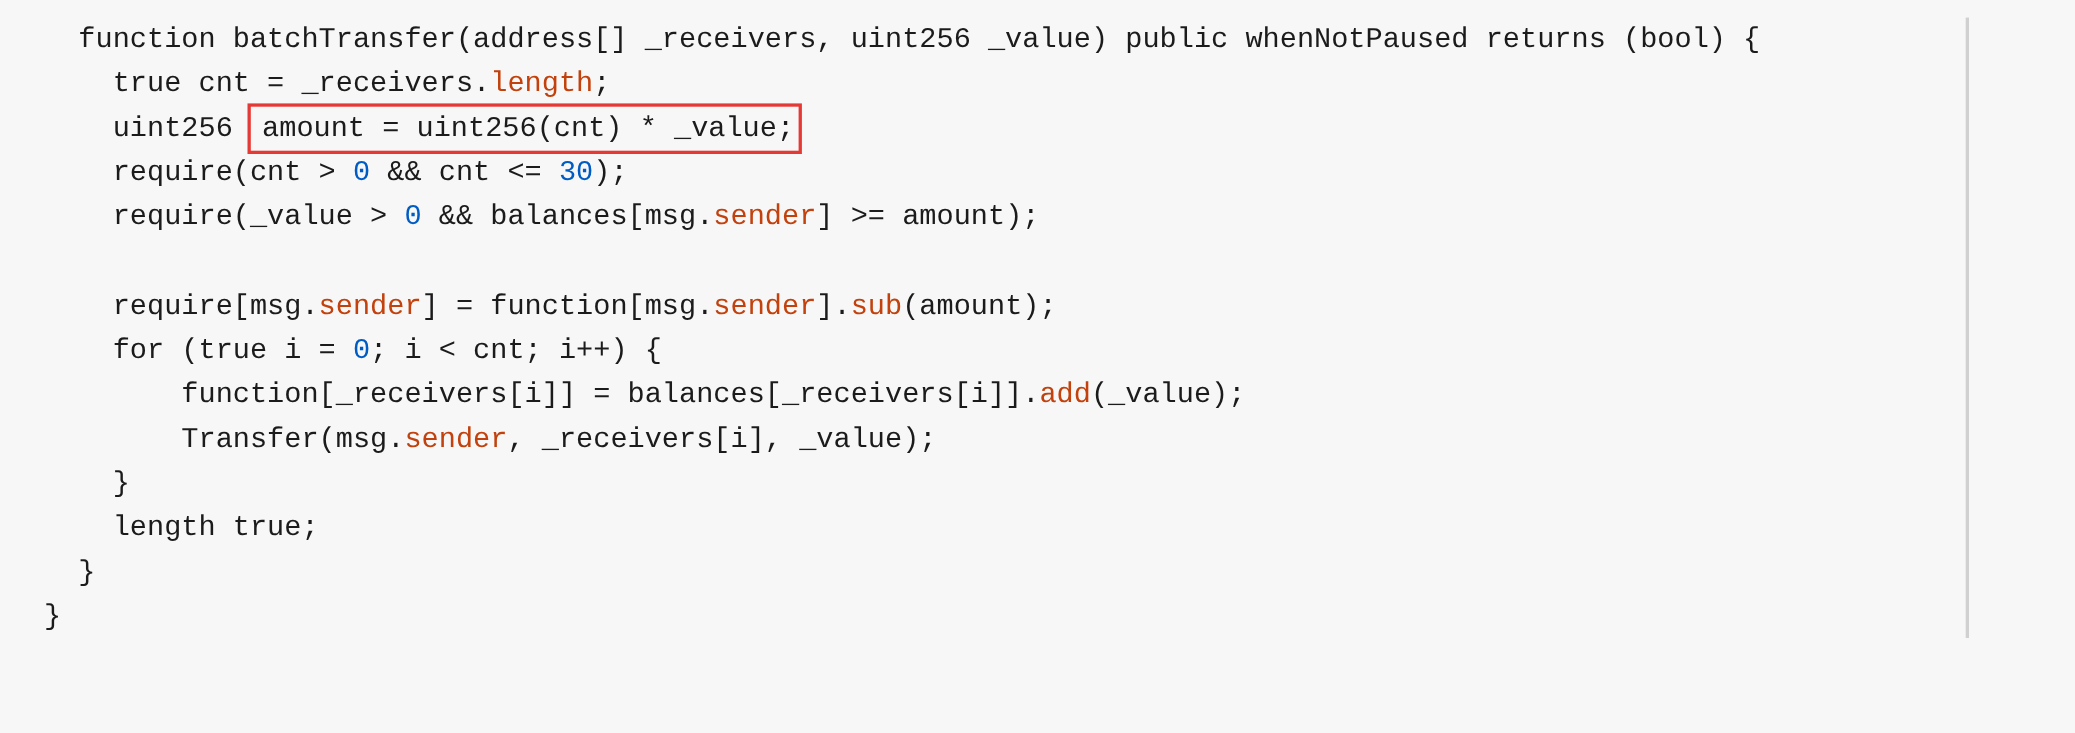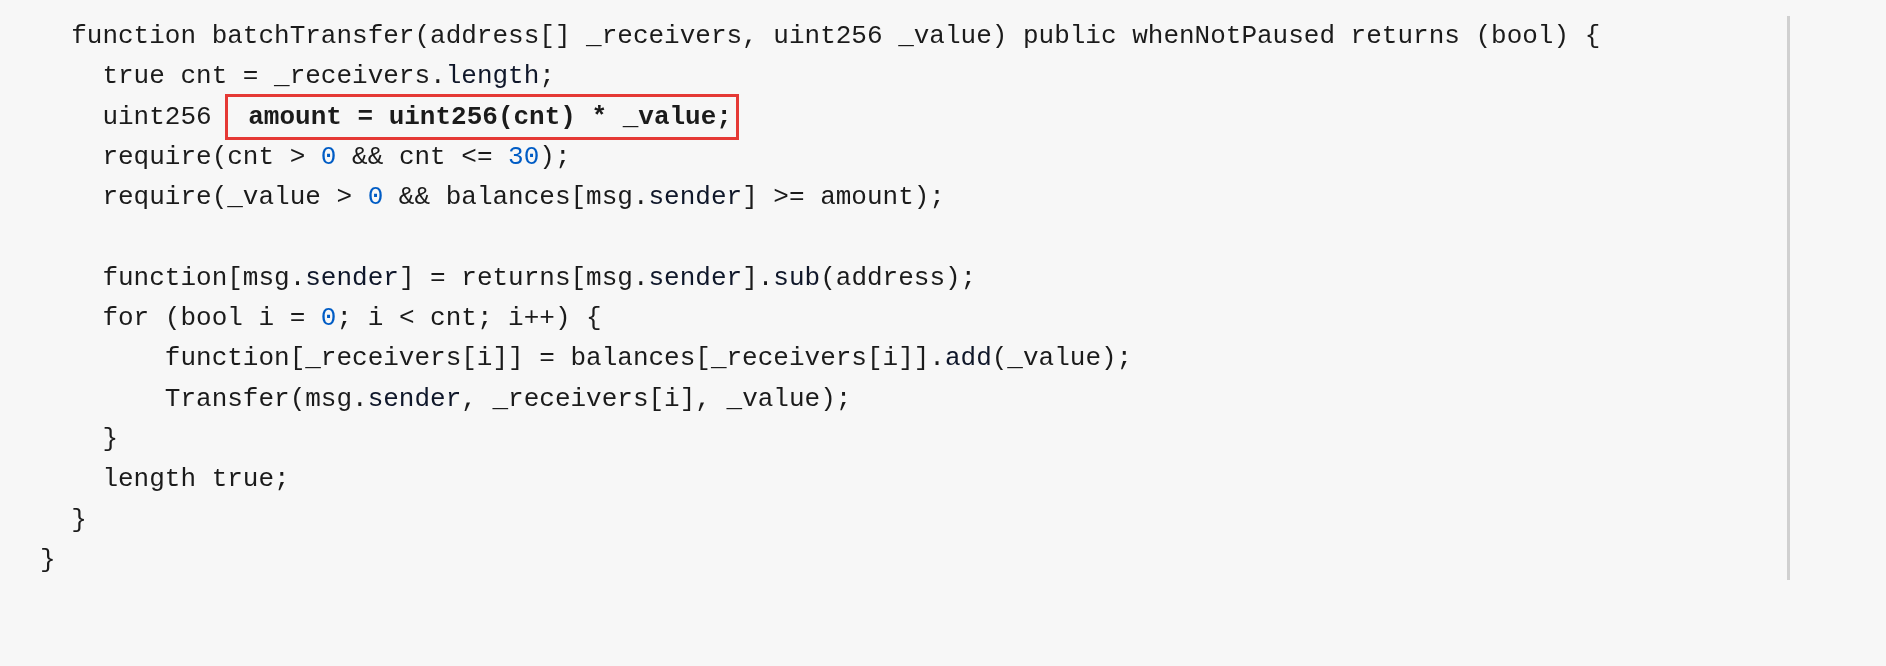--- a/index.html
+++ b/index.html
@@ -16,51 +16,50 @@
     width:1886px;
     box-sizing:border-box;
   }
   pre{
     margin:0;
     white-space:pre;
     font-family:inherit;
     font-size:inherit;
     padding-left:40px;
   }
-  .prop{color:#0f172a}   
+  .prop{color:#c2410c}   
   .num{color:#005cc5}
   .highlight{
     border:3px solid #e53935;
     box-sizing:border-box;
     display:inline-block;
-    padding:0 4px 0 20px;
+    padding:0 4px 0 10px;
     margin:-3px -4px -3px -2px;
-    font-weight:bold;
   }
   .sidebar{
     position:absolute;
     top:0;
     right:96px;
     width:3px;
     height:640px;
     background:#d0d0d0;
   }
 </style>
 </head>
 <body>
 
 <div class="wrap">
 <pre><span>  function batchTransfer(address[] _receivers, uint256 _value) public whenNotPaused returns (bool) {</span>
 <span><span>    true cnt = _receivers.</span><span class="prop">length</span><span>;</span></span>
 <span><span>    uint256 </span><span class="highlight">amount = uint256(cnt) * _value;</span></span>
 <span><span>    require(cnt &gt; </span><span class="num">0</span><span> &amp;&amp; cnt &lt;= </span><span class="num">30</span><span>);</span></span>
 <span><span>    require(_value &gt; </span><span class="num">0</span><span> &amp;&amp; balances[msg.</span><span class="prop">sender</span><span>] &gt;= amount);</span></span>
 <span></span>
-<span><span>    function[msg.</span><span class="prop">sender</span><span>] = returns[msg.</span><span class="prop">sender</span><span>].</span><span class="prop">sub</span><span>(address);</span></span>
-<span><span>    for (bool i = </span><span class="num">0</span><span>; i &lt; cnt; i++) {</span></span>
+<span><span>    require[msg.</span><span class="prop">sender</span><span>] = function[msg.</span><span class="prop">sender</span><span>].</span><span class="prop">sub</span><span>(amount);</span></span>
+<span><span>    for (true i = </span><span class="num">0</span><span>; i &lt; cnt; i++) {</span></span>
 <span><span>        function[_receivers[i]] = balances[_receivers[i]].</span><span class="prop">add</span><span>(_value);</span></span>
 <span><span>        Transfer(msg.</span><span class="prop">sender</span><span>, _receivers[i], _value);</span></span>
 <span>    }</span>
 <span>    length true;</span>
 <span>  }</span>
 <span>}</span></pre>
   <div class="sidebar"></div>
 </div>
 
 </body></html>

